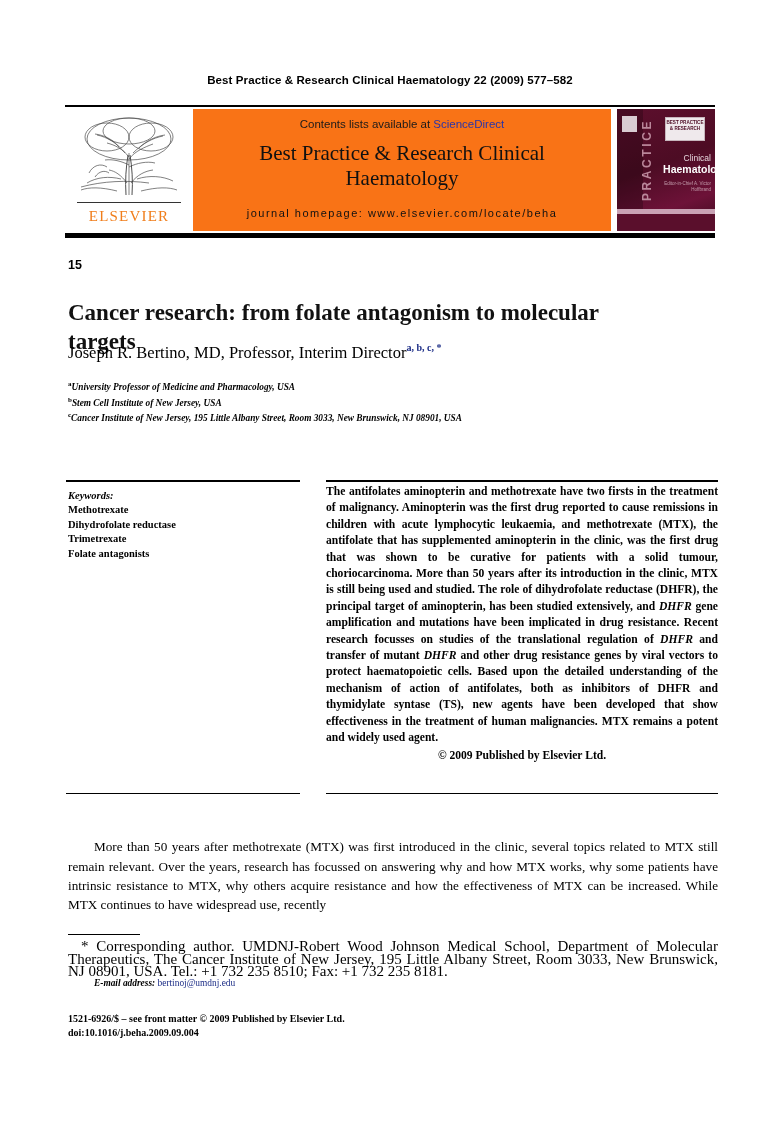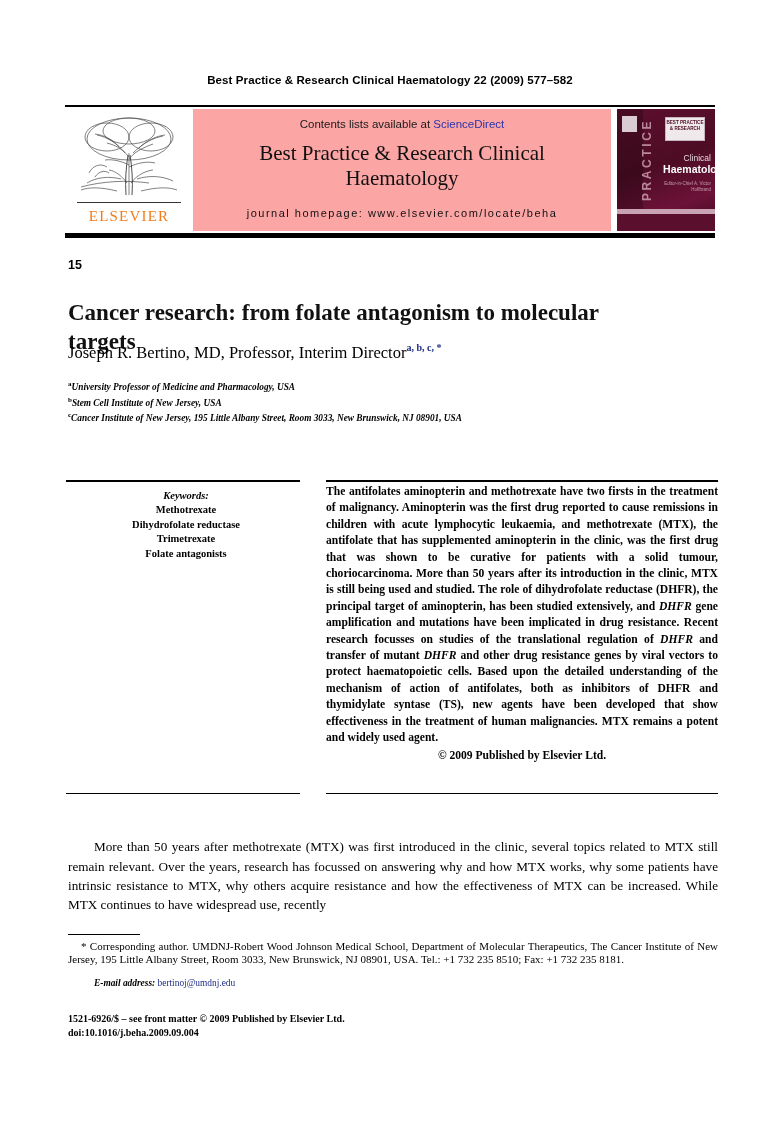--- a/index.html
+++ b/index.html
@@ -94,21 +94,21 @@
     background: #333;
   }
 
   
   .sd-box {
     position: absolute;
     left: 128px;
     top: 4px;
     width: 418px;
     height: 122px;
-    background: #fca5a5;
+    background: #f97316;
   }
   .sd-contents {
     position: absolute;
     left: 0; top: 9px;
     width: 418px;
     text-align: center;
     font-family: "Liberation Sans", sans-serif;
     font-size: 11.5px;
     color: #1a1a1a;
   }
@@ -305,21 +305,20 @@
   }
   .keywords {
     position: absolute;
     left: 68px;
     top: 489px;
     width: 236px;
     font-family: "Liberation Serif", serif;
     font-weight: bold;
     font-size: 10.5px;
     line-height: 14.4px;
-    text-align: center;
   }
   .kw-head {
     font-style: italic;
   }
 
   
   .abs-rule-top {
     position: absolute;
     left: 326px; top: 480px;
     width: 392px; height: 2.2px;
@@ -370,21 +369,21 @@
     width: 72px;
     height: 1px;
     background: #000;
   }
   .footnote {
     position: absolute;
     left: 68px;
     top: 940px;
     width: 650px;
     font-family: "Liberation Serif", serif;
-    font-size: 11px;
+    font-size: 15px;
     line-height: 12.6px;
     text-align: justify;
     text-indent: 13px;
   }
   .email-line {
     position: absolute;
     left: 68px;
     top: 977px;
     width: 650px;
     font-family: "Liberation Serif", serif;

